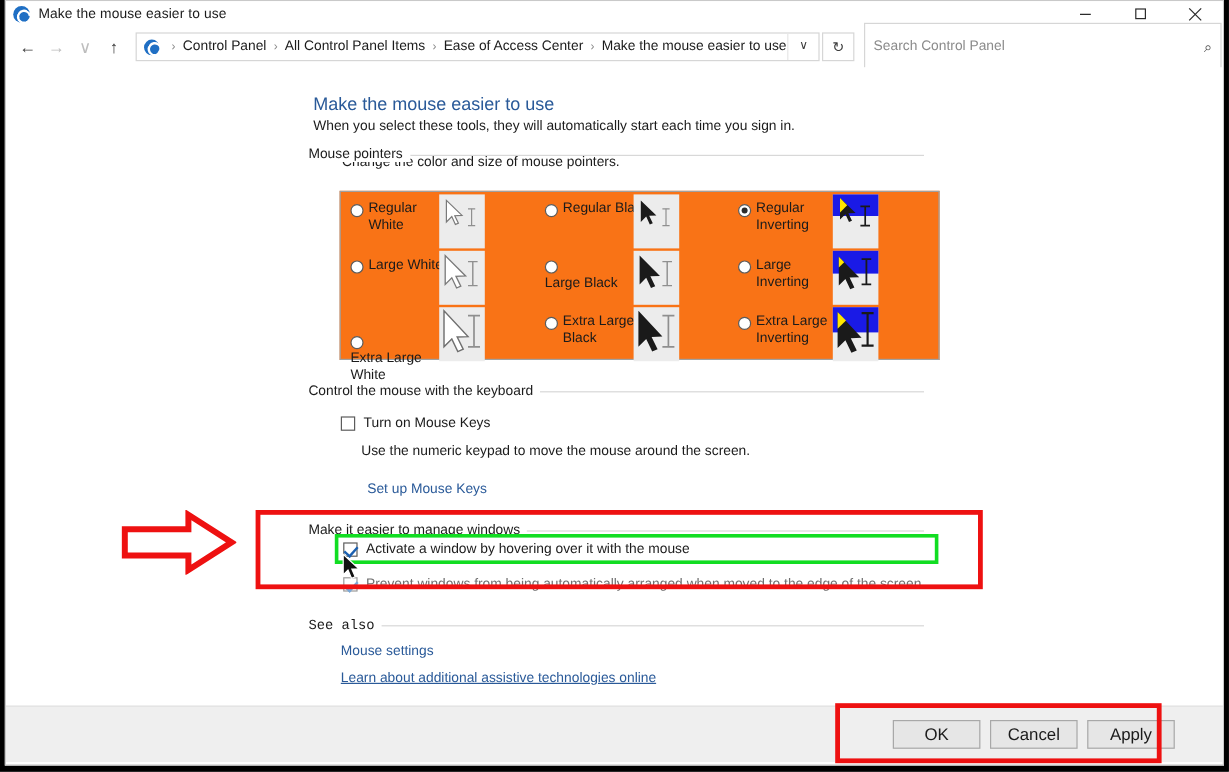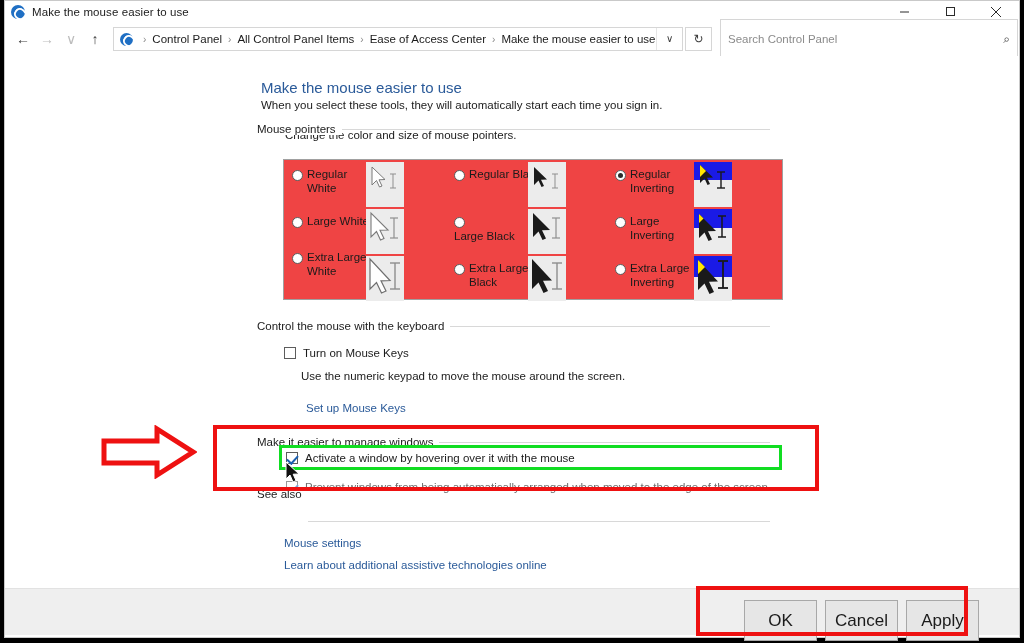--- a/index.html
+++ b/index.html
@@ -136,21 +136,21 @@
   }
 
   
   #ptr-desc {
     position: absolute; left: 280px; top: 73px;
     font-size: 11.5px; color: #1b1b1b;
   }
   #ptr-panel {
     position: absolute; left: 278px; top: 103px;
     width: 500px; height: 141px;
-    border: 1px solid #a0a0a0; background: #ef4444;
+    border: 1px solid #a0a0a0; background: #f97316;
   }
   .ptr-col { position: absolute; top: 0; height: 100%; }
   .ptr-row {
     position: absolute; left: 0; width: 100%; height: 47px;
     display: flex; align-items: flex-start;
   }
   .radio {
     width: 11px; height: 11px; border-radius: 50%;
     border: 1px solid #5c5c5c; background: #fff;
     flex: 0 0 auto; margin-top: 4px; margin-right: 4px;
@@ -192,40 +192,40 @@
   .chk.light { border-color: #9a9a9a; }
   .chk.light.on::after { border-color: #7aa8d8; }
   .row-line {
     position: absolute; display: flex; align-items: center; gap: 7px;
     font-size: 11.5px; color: #1b1b1b;
   }
   .plain { position: absolute; font-size: 11.5px; color: #1b1b1b; }
   .link {
     position: absolute; font-size: 11.5px; color: #2a5a99;
   }
-  .link.ul { }
+  .link.ul { text-decoration: underline; }
 
   .faded { color: #6f6f6f; }
 
   
   #footer {
     position: absolute; left: 0; top: 587px;
     width: 100%; height: 47px;
     background: #efefef;
     border-top: 1px solid #e2e2e2;
   }
   #btnrow {
     position: absolute; right: 40px; top: 11px;
     display: flex; gap: 8px;
   }
   .btn {
-    width: 73px; height: 41px;
+    width: 73px; height: 24px;
     border: 1px solid #a8a8a8;
     background: #e6e6e6;
-    font-size: 17px; color: #1b1b1b;
+    font-size: 14px; color: #1b1b1b;
     display: flex; align-items: center; justify-content: center;
   }
 
   
   .annot-rect {
     position: absolute;
     border: 4px solid #ee1111;
     z-index: 40; pointer-events: none;
   }
   .annot-green {
@@ -310,21 +310,21 @@
 
       <div class="ptr-col" style="left:8px; width:118px;">
         <div class="ptr-row" style="top:6px;">
           <div class="radio"></div>
           <div class="ptr-label">Regular White</div>
         </div>
         <div class="ptr-row" style="top:53px;">
           <div class="radio"></div>
           <div class="ptr-label">Large White</div>
         </div>
-        <div class="ptr-row" style="top:89px;">
+        <div class="ptr-row" style="top:116px;flex-direction:column;">
           <div class="radio"></div>
           <div class="ptr-label">Extra Large White</div>
         </div>
       </div>
 
       <div class="ptr-preview" style="left:82px; top:2px; height:45px;">
         <svg width="38" height="45" viewBox="0 0 38 45">
           <path d="M6 5 L6 23 L10.5 18.5 L13.5 25 L16 24 L13 17.8 L19 17.5 Z" fill="#ffffff" stroke="#7a7a7a" stroke-width="1"></path>
           <g stroke="#8f8f8f" stroke-width="1" fill="none">
             <line x1="27" y1="12" x2="27" y2="26"></line>
@@ -467,21 +467,21 @@
     <div class="row-line" style="left:281px; top:396px;">
       <div class="chk on"></div>
       <span>Activate a window by hovering over it with the mouse</span>
     </div>
 
     <div class="row-line faded" style="left:281px; top:425px;">
       <div class="chk light on"></div>
       <span>Prevent windows from being automatically arranged when moved to the edge of the screen</span>
     </div>
 
-    <div class="group-label" style="left:252px; top:432px;">See also</div>
+    <div class="group-label" style="left:252px; top:459px;font-family:Liberation Mono, monospace;">See also</div>
     <div class="group-rule" style="left:303px; top:465px; width:462px;"></div>
 
     <div class="link" style="left:279px; top:481px;">Mouse settings</div>
     <div class="link ul" style="left:279px; top:503px;">Learn about additional assistive technologies online</div>
 
   </div>
 
   <div id="footer">
     <div id="btnrow">
       <div class="btn">OK</div>

